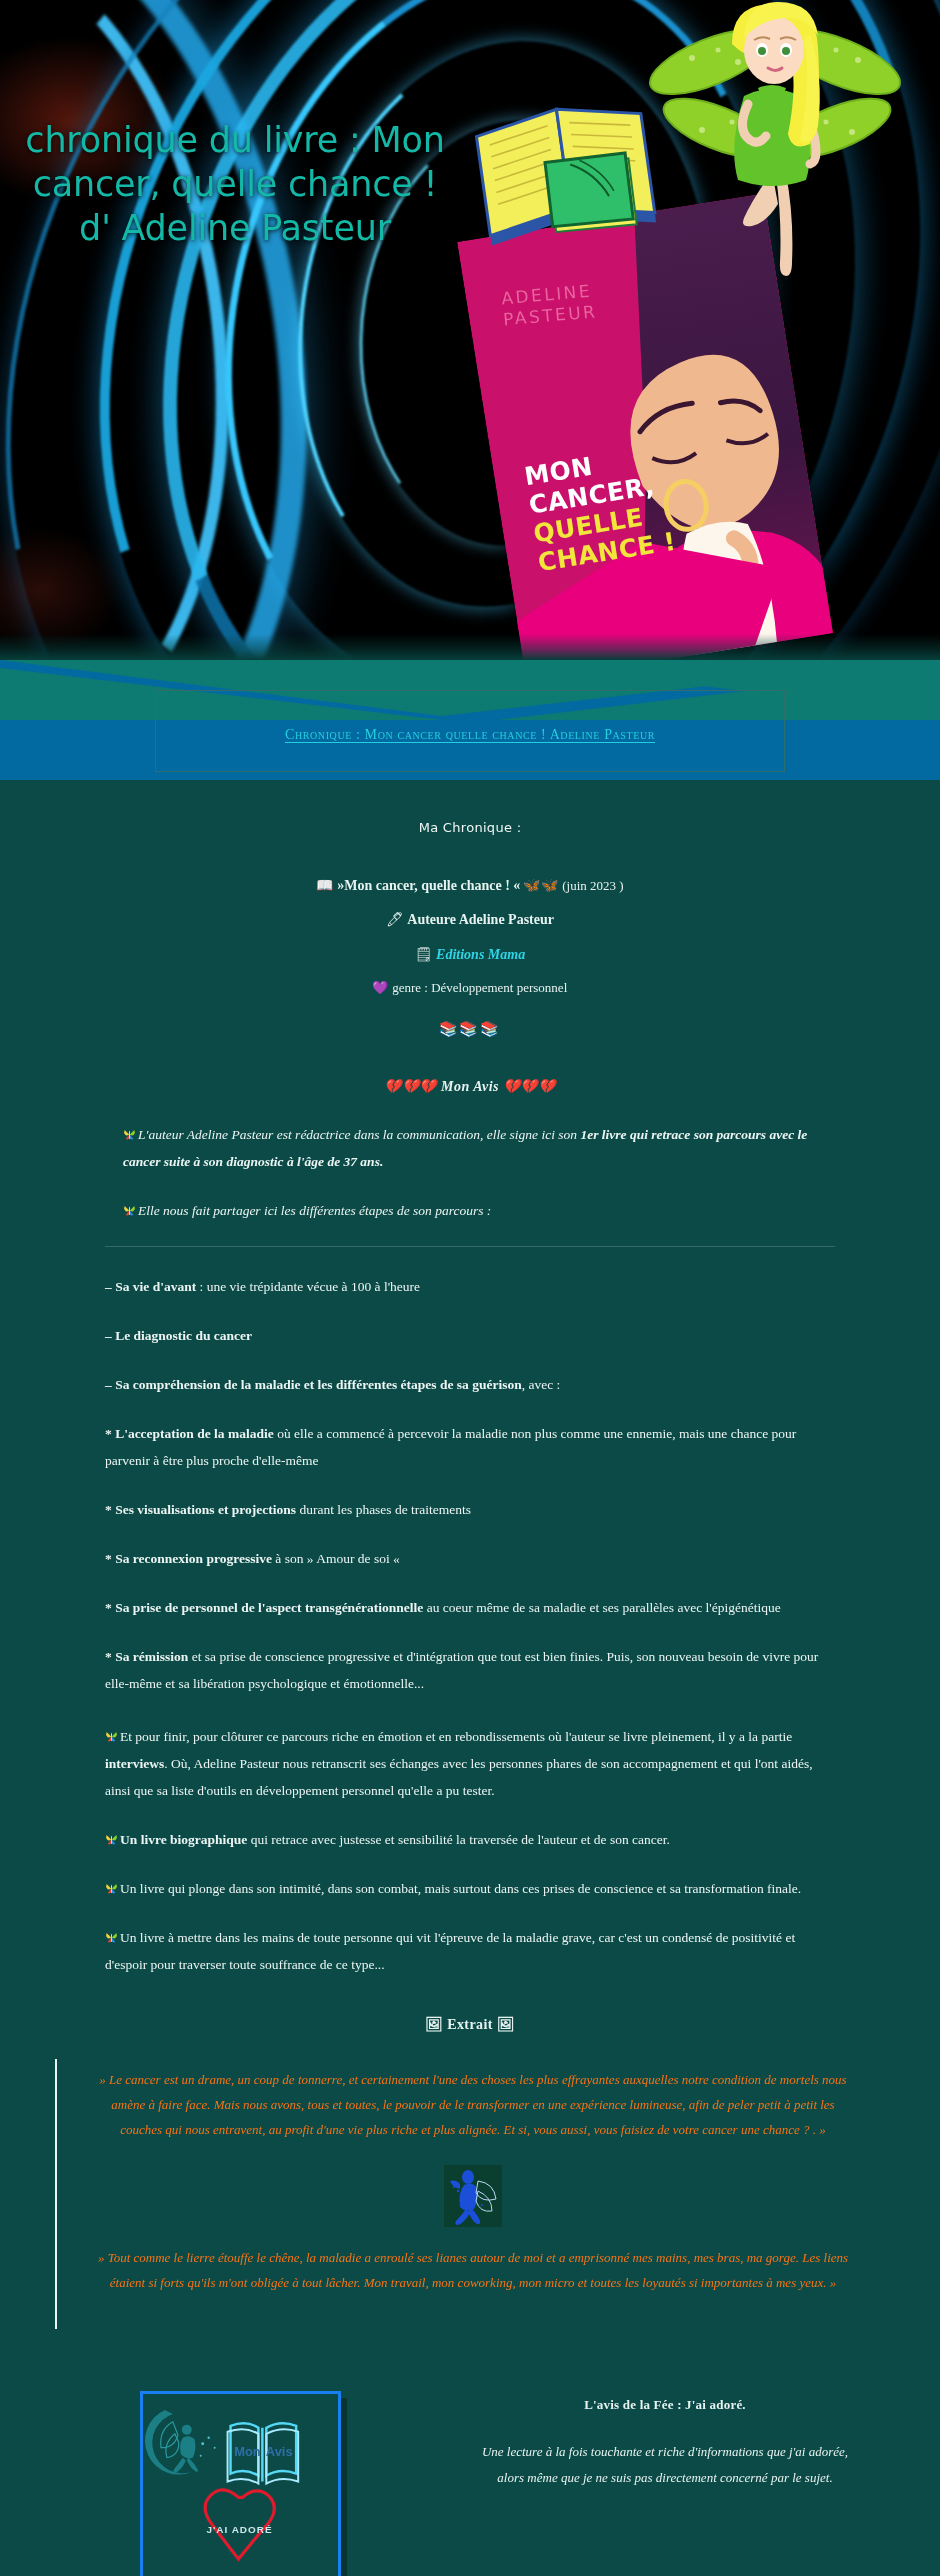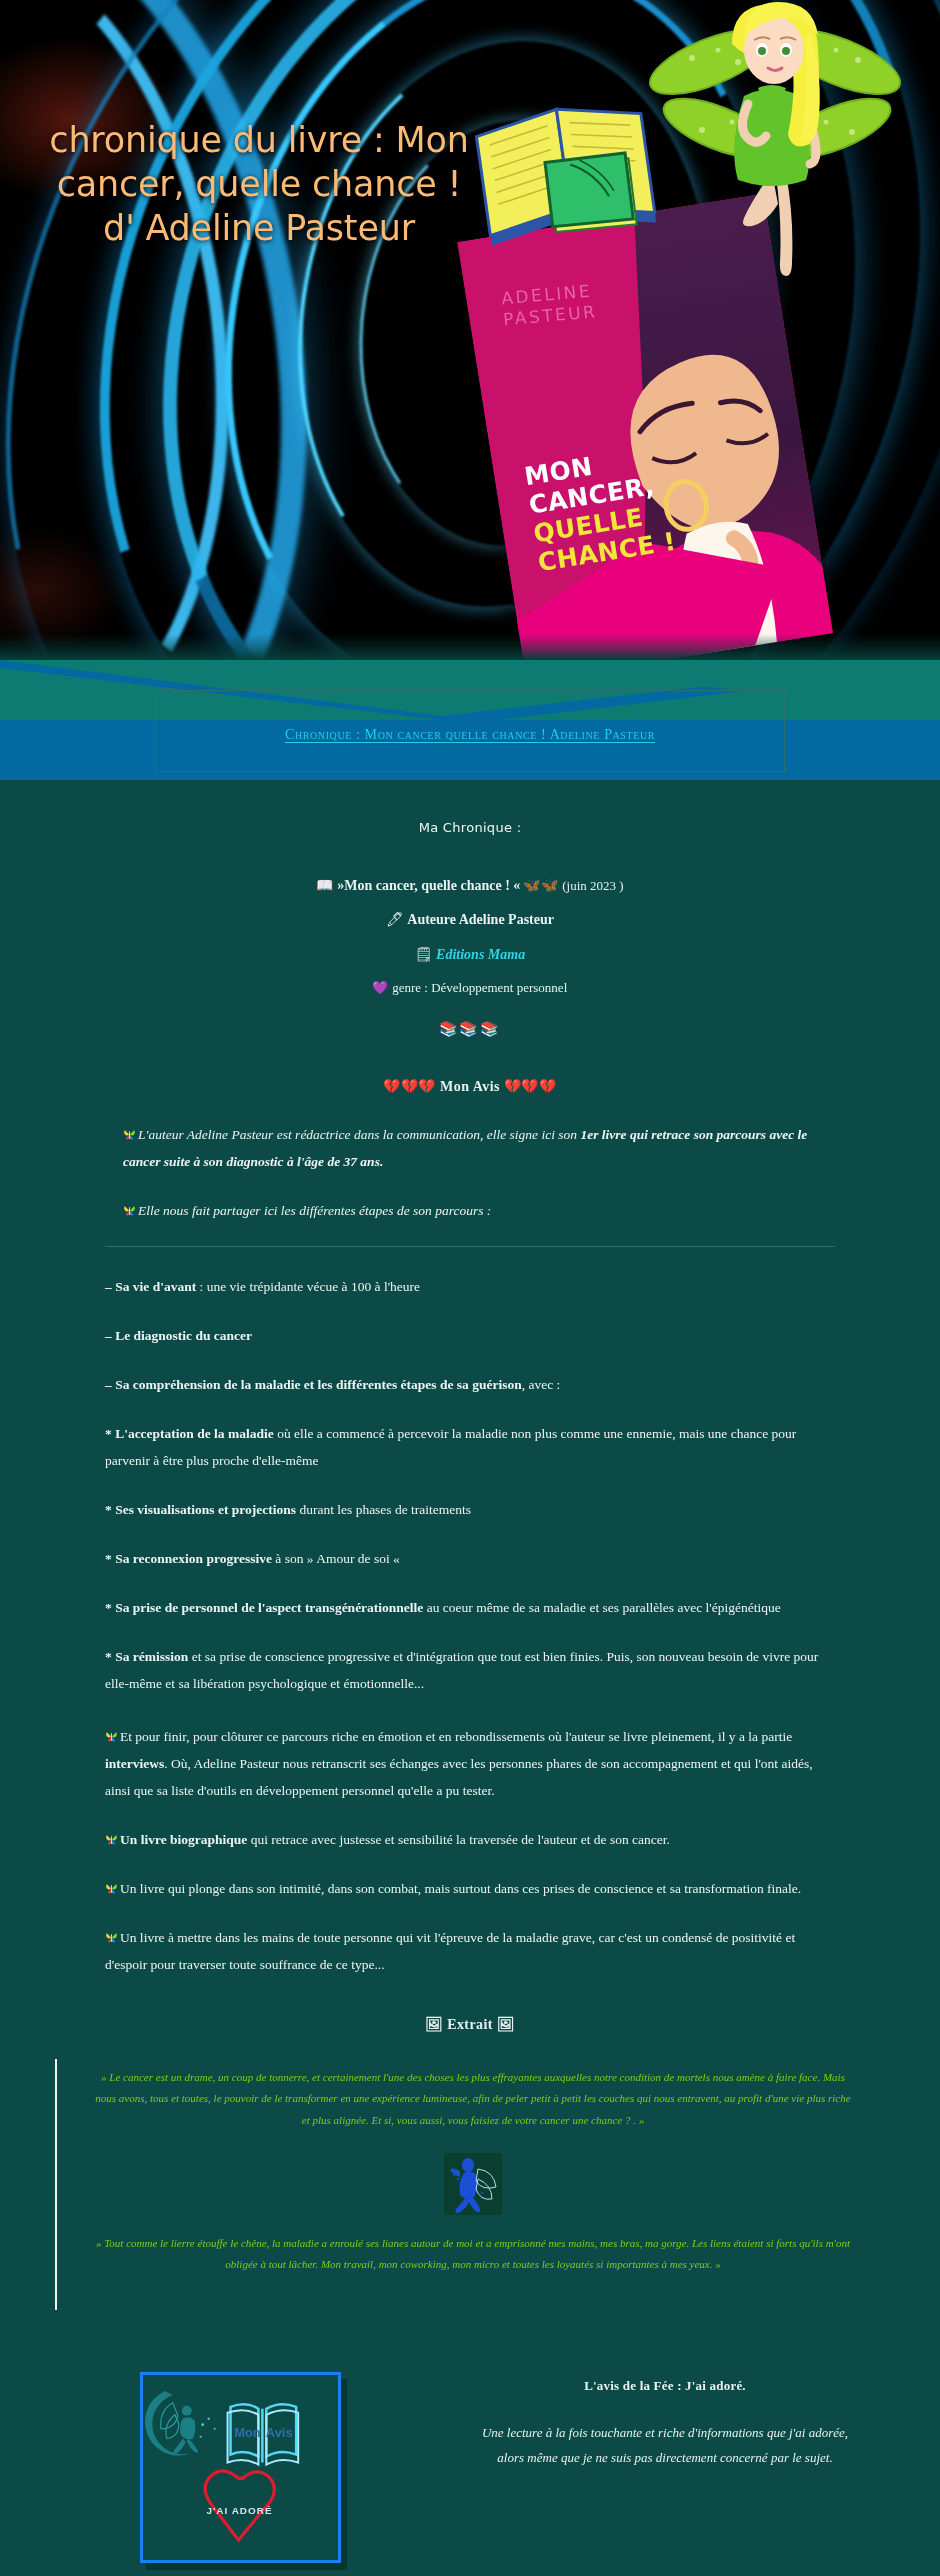--- a/index.html
+++ b/index.html
@@ -118,26 +118,25 @@
 
   .hero-title {
     position: absolute;
     left: 20px;
     top: 118px;
     width: 430px;
     text-align: center;
     font-family: "DejaVu Sans", sans-serif;
     font-size: 35px;
     line-height: 1.26;
-    color: #fdba74;
+    color: #14b8a6;
     font-weight: 400;
     letter-spacing: -0.2px;
     text-shadow: 0 1px 5px rgba(0,0,0,.9);
     z-index: 6;
-    margin-left: 24px;
   }
 
   
   .books {
     position: absolute;
     left: 470px;
     top: 90px;
     width: 200px;
     height: 160px;
     z-index: 5;
@@ -285,20 +284,21 @@
     cursor: pointer;
   }
   .genre-line { font-size: 13px; }
   .books-rating { font-size: 15px; letter-spacing: 2px; padding-top: 16px; }
 
   .mon-avis {
     padding-top: 40px;
     font-size: 14px;
     font-weight: bold;
     letter-spacing: .5px;
+    font-style: italic;
   }
   .heart-run { letter-spacing: 0px; }
 
   .body-wrap {
     padding: 0 105px;
     box-sizing: border-box;
   }
   p.para {
     font-size: 13.5px;
     line-height: 2.0;
@@ -327,23 +327,23 @@
     letter-spacing: .4px;
   }
   .quote-block {
     border-left: 2px solid #eaf4f2;
     padding: 8px 30px 8px 34px;
     margin: 0 55px 0 55px;
     text-align: center;
   }
   .quote-text {
     font-style: italic;
-    font-size: 11px;
+    font-size: 13px;
     line-height: 1.95;
-    color: #84cc16;
+    color: #f97316;
     margin: 0;
   }
   .quote-img {
     display: block;
     margin: 22px auto 18px auto;
     width: 58px;
     height: 62px;
   }
   .quote-gap { height: 26px; }
 

